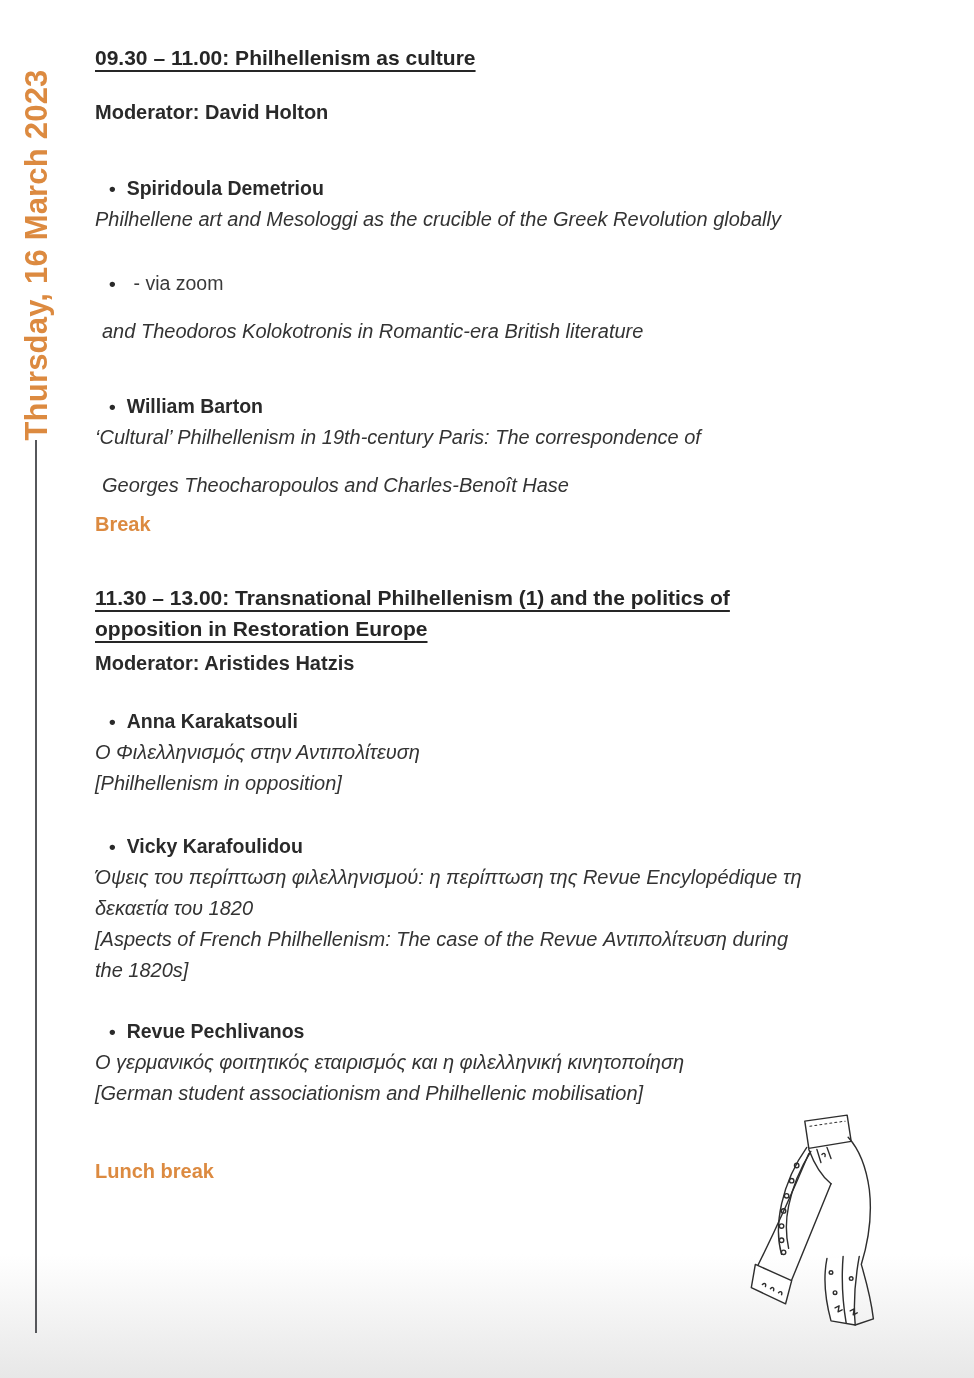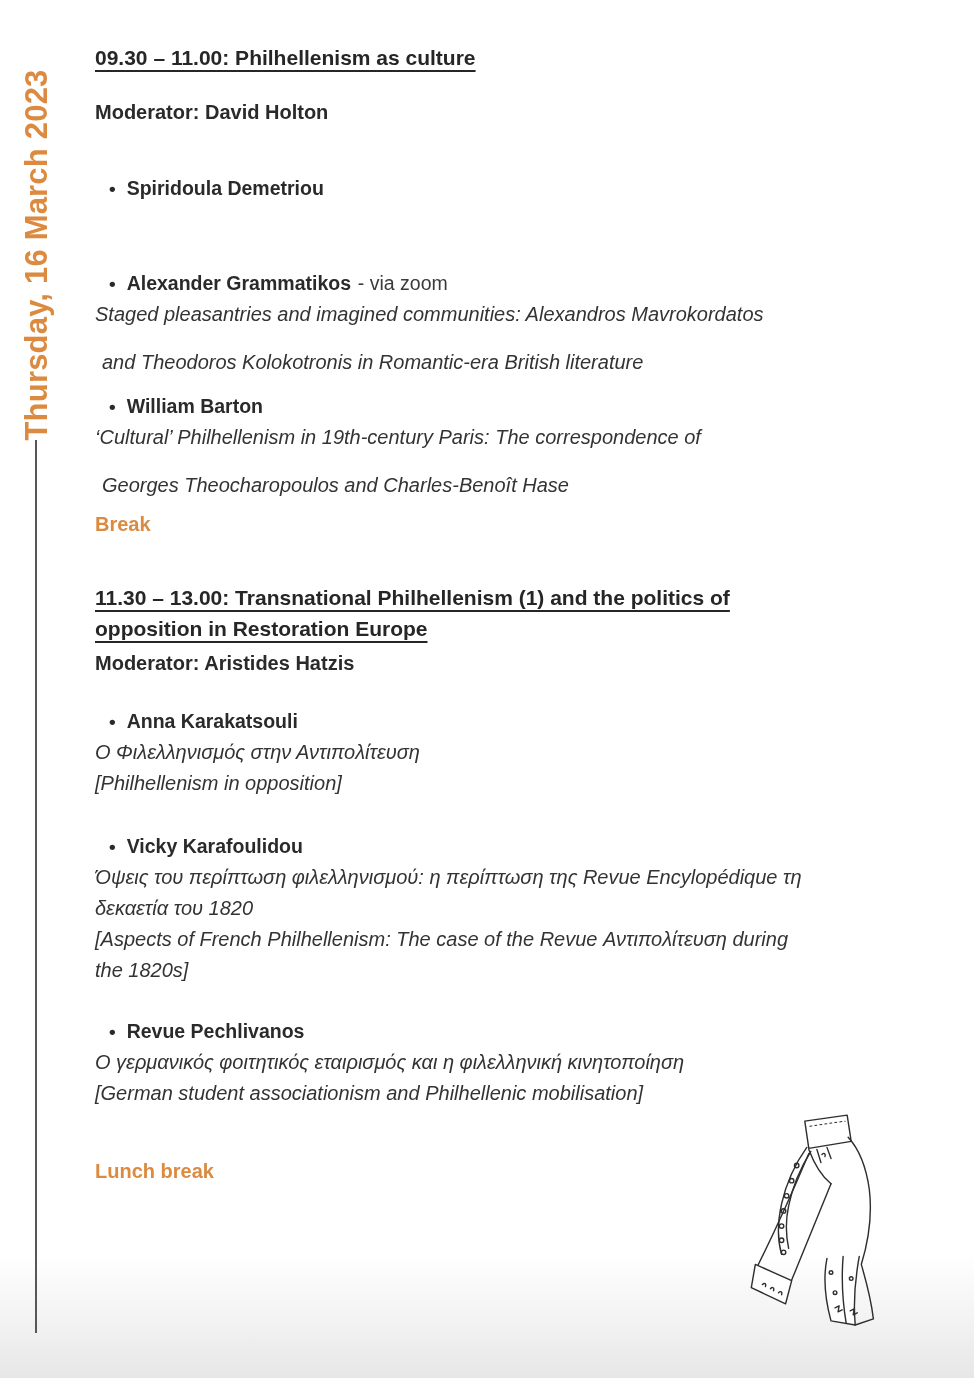--- a/index.html
+++ b/index.html
@@ -107,29 +107,28 @@
       <span class="hline">09.30 – 11.00: Philhellenism as culture</span>
     </div>
 
     <div class="abs moderator" style="top:99px">Moderator: David Holton</div>
 
     <div class="abs talk" style="top:173px">
       <div class="name-row">
         <span class="bullet">•</span>
         <span>Spiridoula Demetriou</span>
       </div>
+      <div class="title-line">Philhellene art and Mesologgi as the crucible of the Greek Revolution globally</div>
     </div>
 
     <div class="abs talk" style="top:268px">
       <div class="name-row">
         <span class="bullet">•</span>
-        <span>Alexander Grammatikos</span>
         <span class="note">- via zoom</span>
       </div>
-      <div class="title-line">Staged pleasantries and imagined communities: Alexandros Mavrokordatos</div>
       <div class="title-line cont">and Theodoros Kolokotronis in Romantic-era British literature</div>
     </div>
 
     <div class="abs talk" style="top:391px">
       <div class="name-row">
         <span class="bullet">•</span>
         <span>William Barton</span>
       </div>
       <div class="title-line">‘Cultural’ Philhellenism in 19th-century Paris: The correspondence of</div>
       <div class="title-line cont">Georges Theocharopoulos and Charles-Benoît Hase</div>

